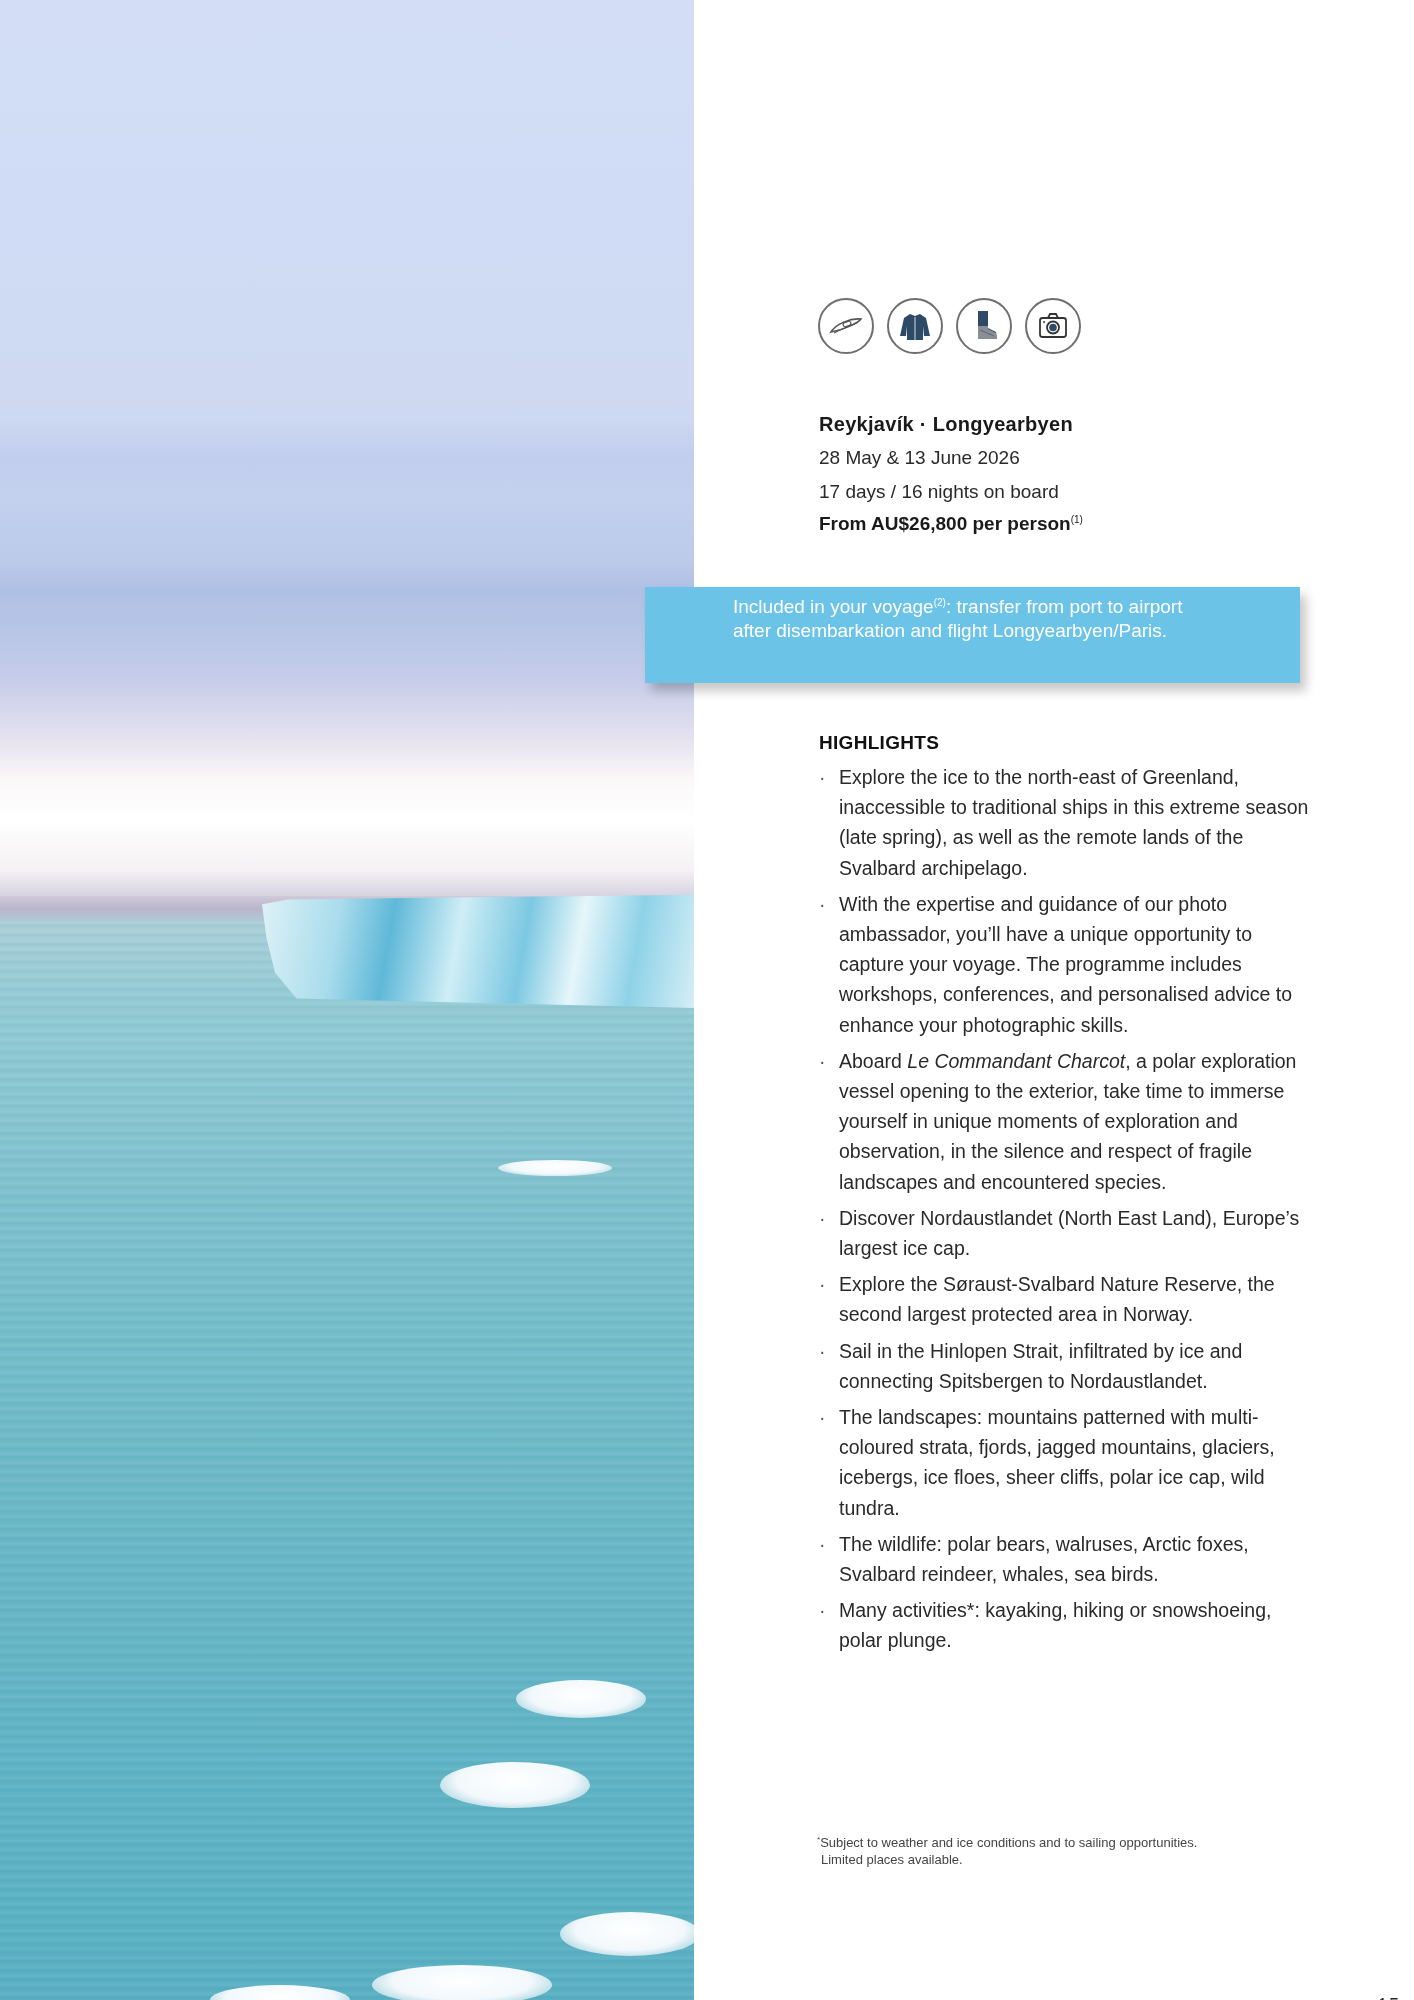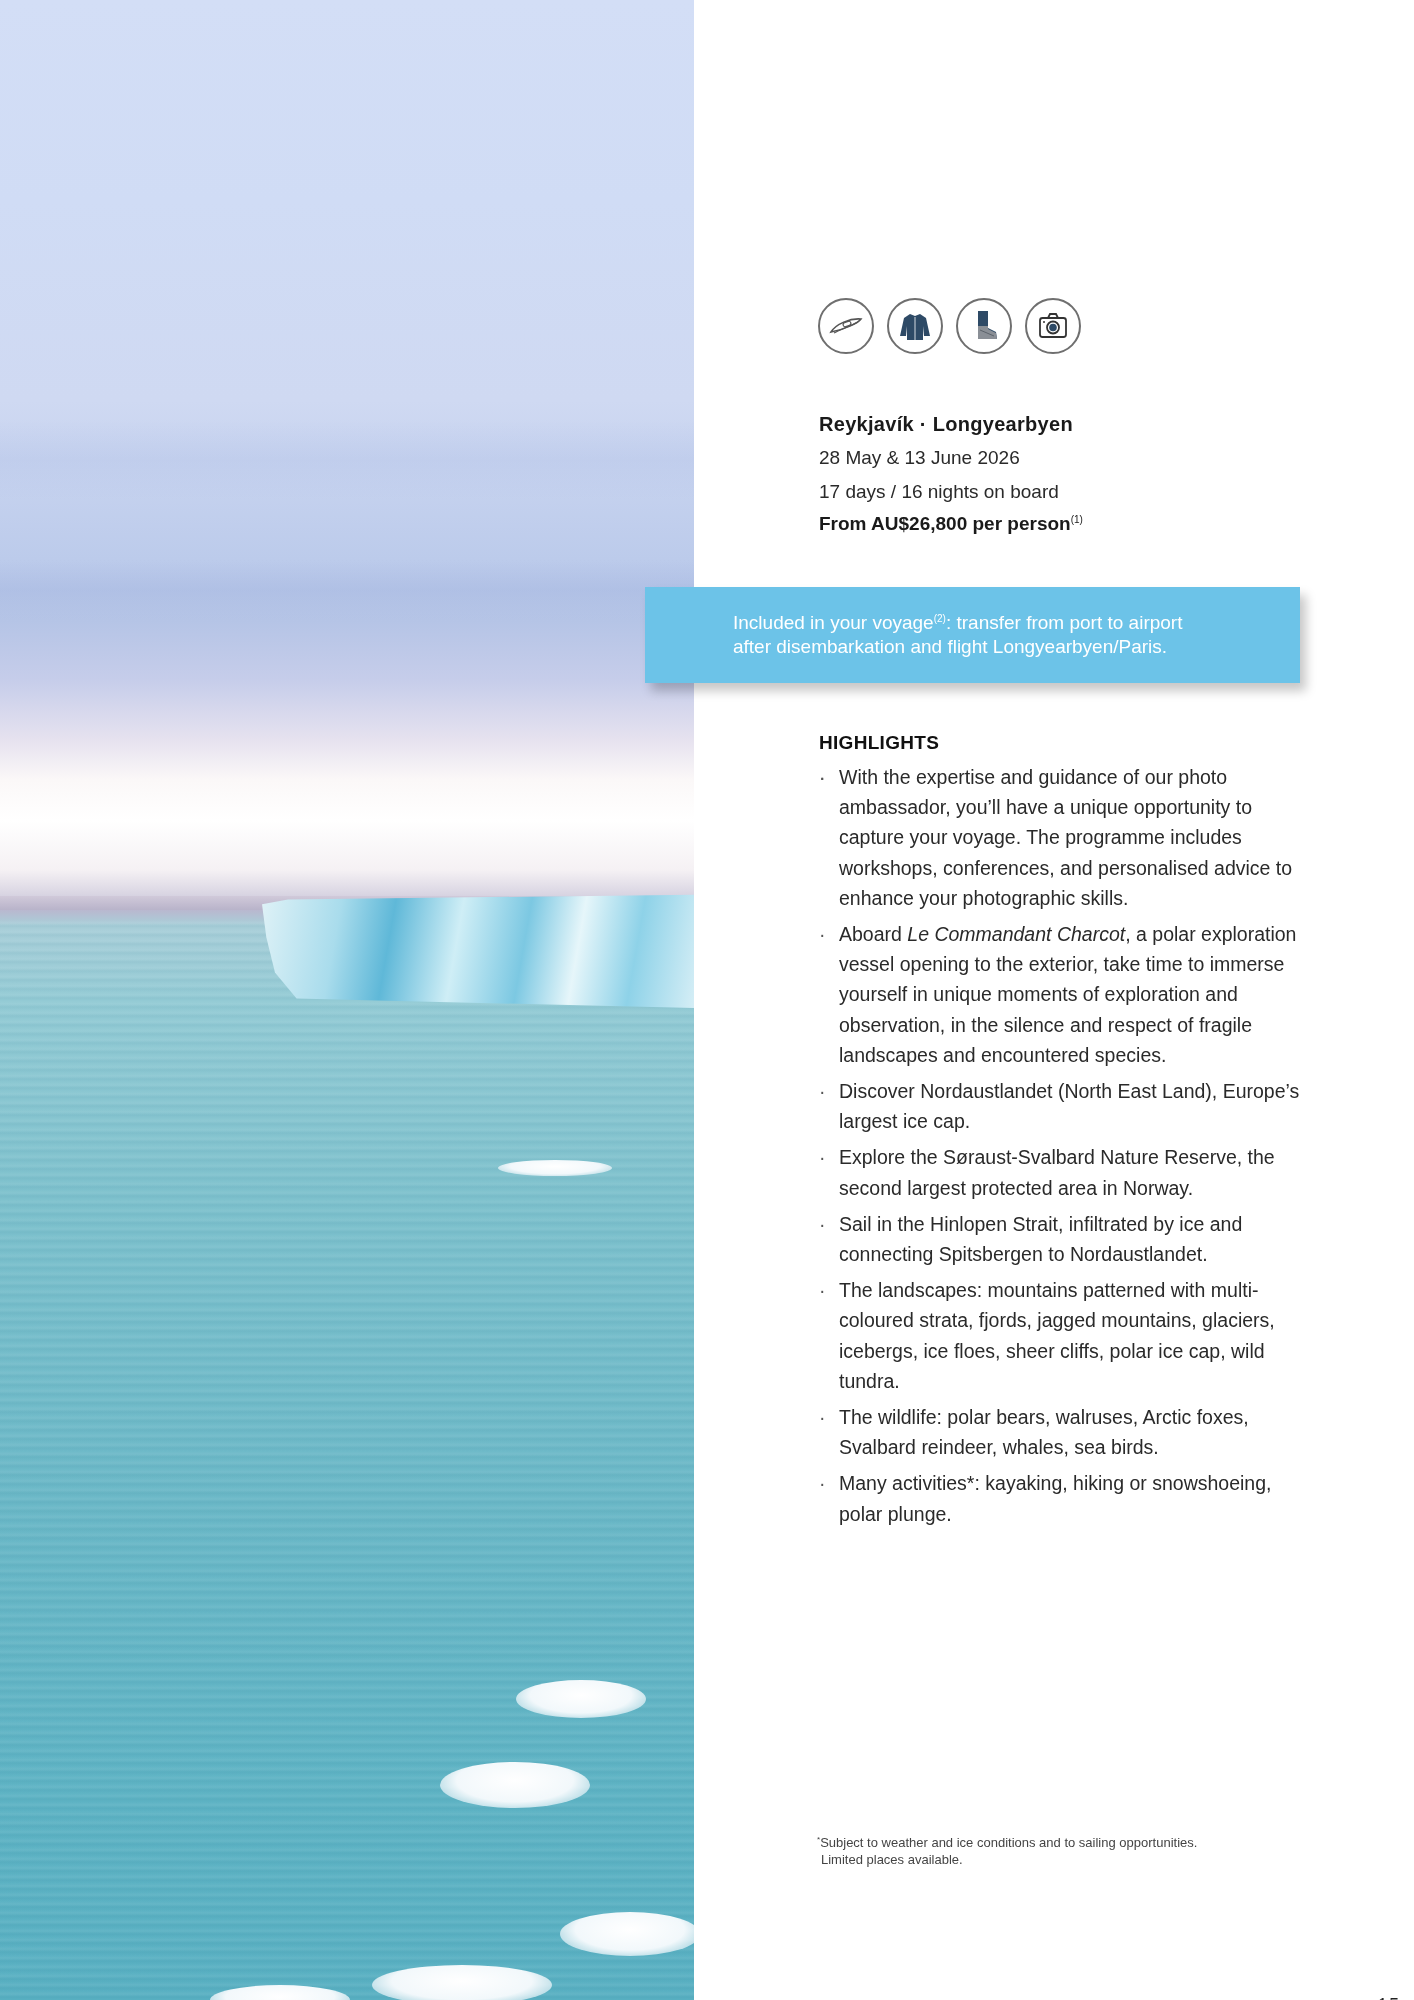--- a/index.html
+++ b/index.html
@@ -49,21 +49,21 @@
     .line { font-size: 19px; color: #2a2a2a; line-height: 34px; }
     .dates { margin-top: 4px; }
     .price { font-size: 19px; font-weight: bold; color: #1a1a1a; line-height: 30px; }
     sup { font-size: 10px; font-weight: normal; vertical-align: super; line-height: 0; }
 
     
     .included {
       position: absolute; left: 645px; top: 587px; width: 655px; height: 96px;
       background: #6cc3e8;
       box-shadow: 6px 8px 10px rgba(0,0,0,0.22);
-      padding: 24px 0 0 88px;
+      padding: 8px 0 0 88px;
     }
     .included p { color: #ffffff; font-size: 19px; line-height: 24px; width: 460px; }
     .included sup { font-size: 10px; }
 
     
     .highlights { position: absolute; left: 819px; top: 731px; width: 490px; }
     .highlights h2 { font-size: 19px; font-weight: bold; letter-spacing: 0.3px; color: #111; line-height: 24px; margin-bottom: 7px; }
     .highlights ul { list-style: none; }
     .highlights li {
       position: relative; padding-left: 20px; font-size: 19.5px; line-height: 30.2px; color: #2a2a2a; margin-bottom: 6px;
@@ -133,21 +133,21 @@
   <div class="price"><span>From AU$26,800 per person</span><sup>(1)</sup></div>
 </div>
 
 <div class="included">
   <p><span>Included in your voyage</span><sup>(2)</sup><span>: transfer from port to airport after disembarkation and flight Longyearbyen/Paris.</span></p>
 </div>
 
 <div class="highlights">
   <h2>HIGHLIGHTS</h2>
   <ul>
-    <li><span class="bullet">·</span></li>
+    <li><span class="bullet">·</span><span>Explore the ice to the north-east of Greenland, inaccessible to traditional ships in this extreme season (late spring), as well as the remote lands of the Svalbard archipelago.</span></li>
     <li><span class="bullet">·</span><span>With the expertise and guidance of our photo ambassador, you’ll have a unique opportunity to capture your voyage. The programme includes workshops, conferences, and personalised advice to enhance your photographic skills.</span></li>
     <li><span class="bullet">·</span><span>Aboard </span><em>Le Commandant Charcot</em><span>, a polar exploration vessel opening to the exterior, take time to immerse yourself in unique moments of exploration and observation, in the silence and respect of fragile landscapes and encountered species.</span></li>
     <li><span class="bullet">·</span><span>Discover Nordaustlandet (North East Land), Europe’s largest ice cap.</span></li>
     <li><span class="bullet">·</span><span>Explore the Søraust-Svalbard Nature Reserve, the second largest protected area in Norway.</span></li>
     <li><span class="bullet">·</span><span>Sail in the Hinlopen Strait, infiltrated by ice and connecting Spitsbergen to Nordaustlandet.</span></li>
     <li><span class="bullet">·</span><span>The landscapes: mountains patterned with multi-coloured strata, fjords, jagged mountains, glaciers, icebergs, ice floes, sheer cliffs, polar ice cap, wild tundra.</span></li>
     <li><span class="bullet">·</span><span>The wildlife: polar bears, walruses, Arctic foxes, Svalbard reindeer, whales, sea birds.</span></li>
     <li><span class="bullet">·</span><span>Many activities*: kayaking, hiking or snowshoeing, polar plunge.</span></li>
   </ul>
 </div>

